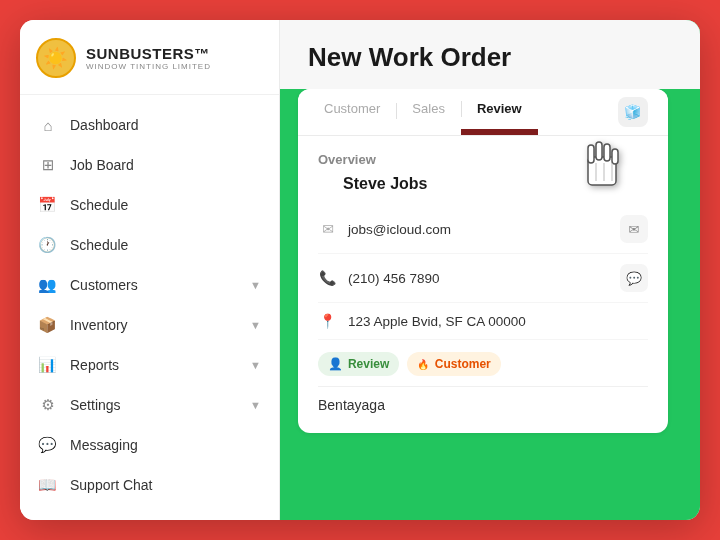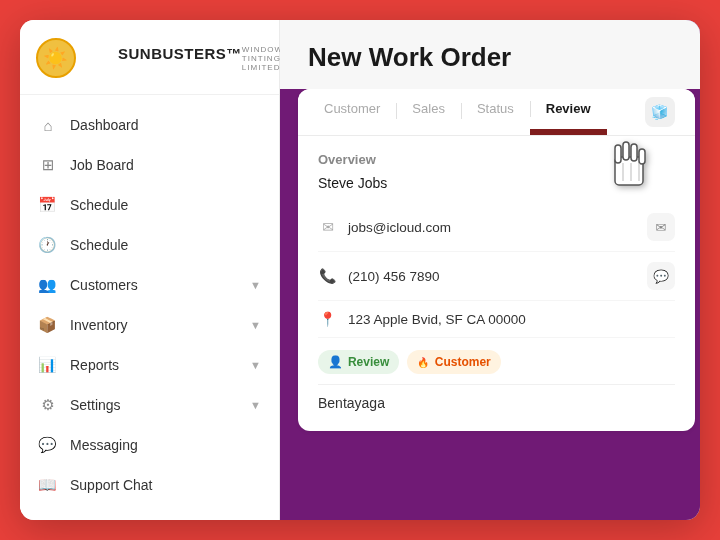--- a/index.html
+++ b/index.html
@@ -47,22 +47,21 @@
       border: 2px solid #e8a000;
       display: flex;
       align-items: center;
       justify-content: center;
       font-size: 18px;
       overflow: hidden;
       flex-shrink: 0;
     }
     .logo-text {
       display: flex;
-      flex-direction: row;
-      margin-left: 32px;
+      flex-direction: column;
     }
     .logo-brand {
       font-size: 15px;
       font-weight: 800;
       letter-spacing: 0.5px;
       color: #222;
     }
     .logo-sub {
       font-size: 8px;
       color: #888;
@@ -103,35 +102,35 @@
     }
     .nav-chevron {
       color: #aaa;
       font-size: 11px;
     }
     
     .main {
       flex: 1;
       display: flex;
       flex-direction: column;
-      background: #701a75;
+      background: #22c55e;
       overflow: hidden;
     }
     .main-header {
       padding: 22px 28px 16px 28px;
       background: #f7f7f7;
     }
     .main-title {
       font-size: 26px;
       font-weight: 700;
       color: #1a1a1a;
     }
     .main-body {
       flex: 1;
-      padding: 0 5px 18px 18px;
+      padding: 0 32px 18px 18px;
       overflow: hidden;
     }
     .card {
       background: #fff;
       border-radius: 12px;
       overflow: hidden;
       box-shadow: 0 1px 4px rgba(0,0,0,0.08);
     }
     
     .tabs {
@@ -186,24 +185,25 @@
       padding: 16px 20px;
     }
     .overview-label {
       font-size: 13px;
       font-weight: 600;
       color: #888;
       margin-bottom: 8px;
       text-transform: none;
     }
     .customer-name {
-      font-size: 14px;
-      font-weight: 400;
+      font-size: 16px;
+      font-weight: 700;
       color: #1a1a1a;
       margin-bottom: 12px;
+      margin-left: 25px;
     }
     .info-row {
       display: flex;
       align-items: center;
       padding: 10px 0;
       border-bottom: 1px solid #f5f5f5;
       gap: 10px;
     }
     .info-icon {
       color: #aaa;
@@ -342,21 +342,20 @@
   <div class="main">
     <div class="main-header">
       <h1 class="main-title">New Work Order</h1>
     </div>
     <div class="main-body">
       <div class="card" style="position:relative;">
 
         <div class="tabs">
           <div class="tab">Customer</div>
           <div class="tab">Sales</div>
-          <div class="tab">Status</div>
           <div class="tab active">Review</div>
           <div class="tab-extra">
             <div class="tab-icon-btn">🧊</div>
           </div>
         </div>
 
         <div class="overview-content">
           <div class="overview-label">Overview</div>
           <div class="customer-name">Steve Jobs</div>
           <div class="info-row">

